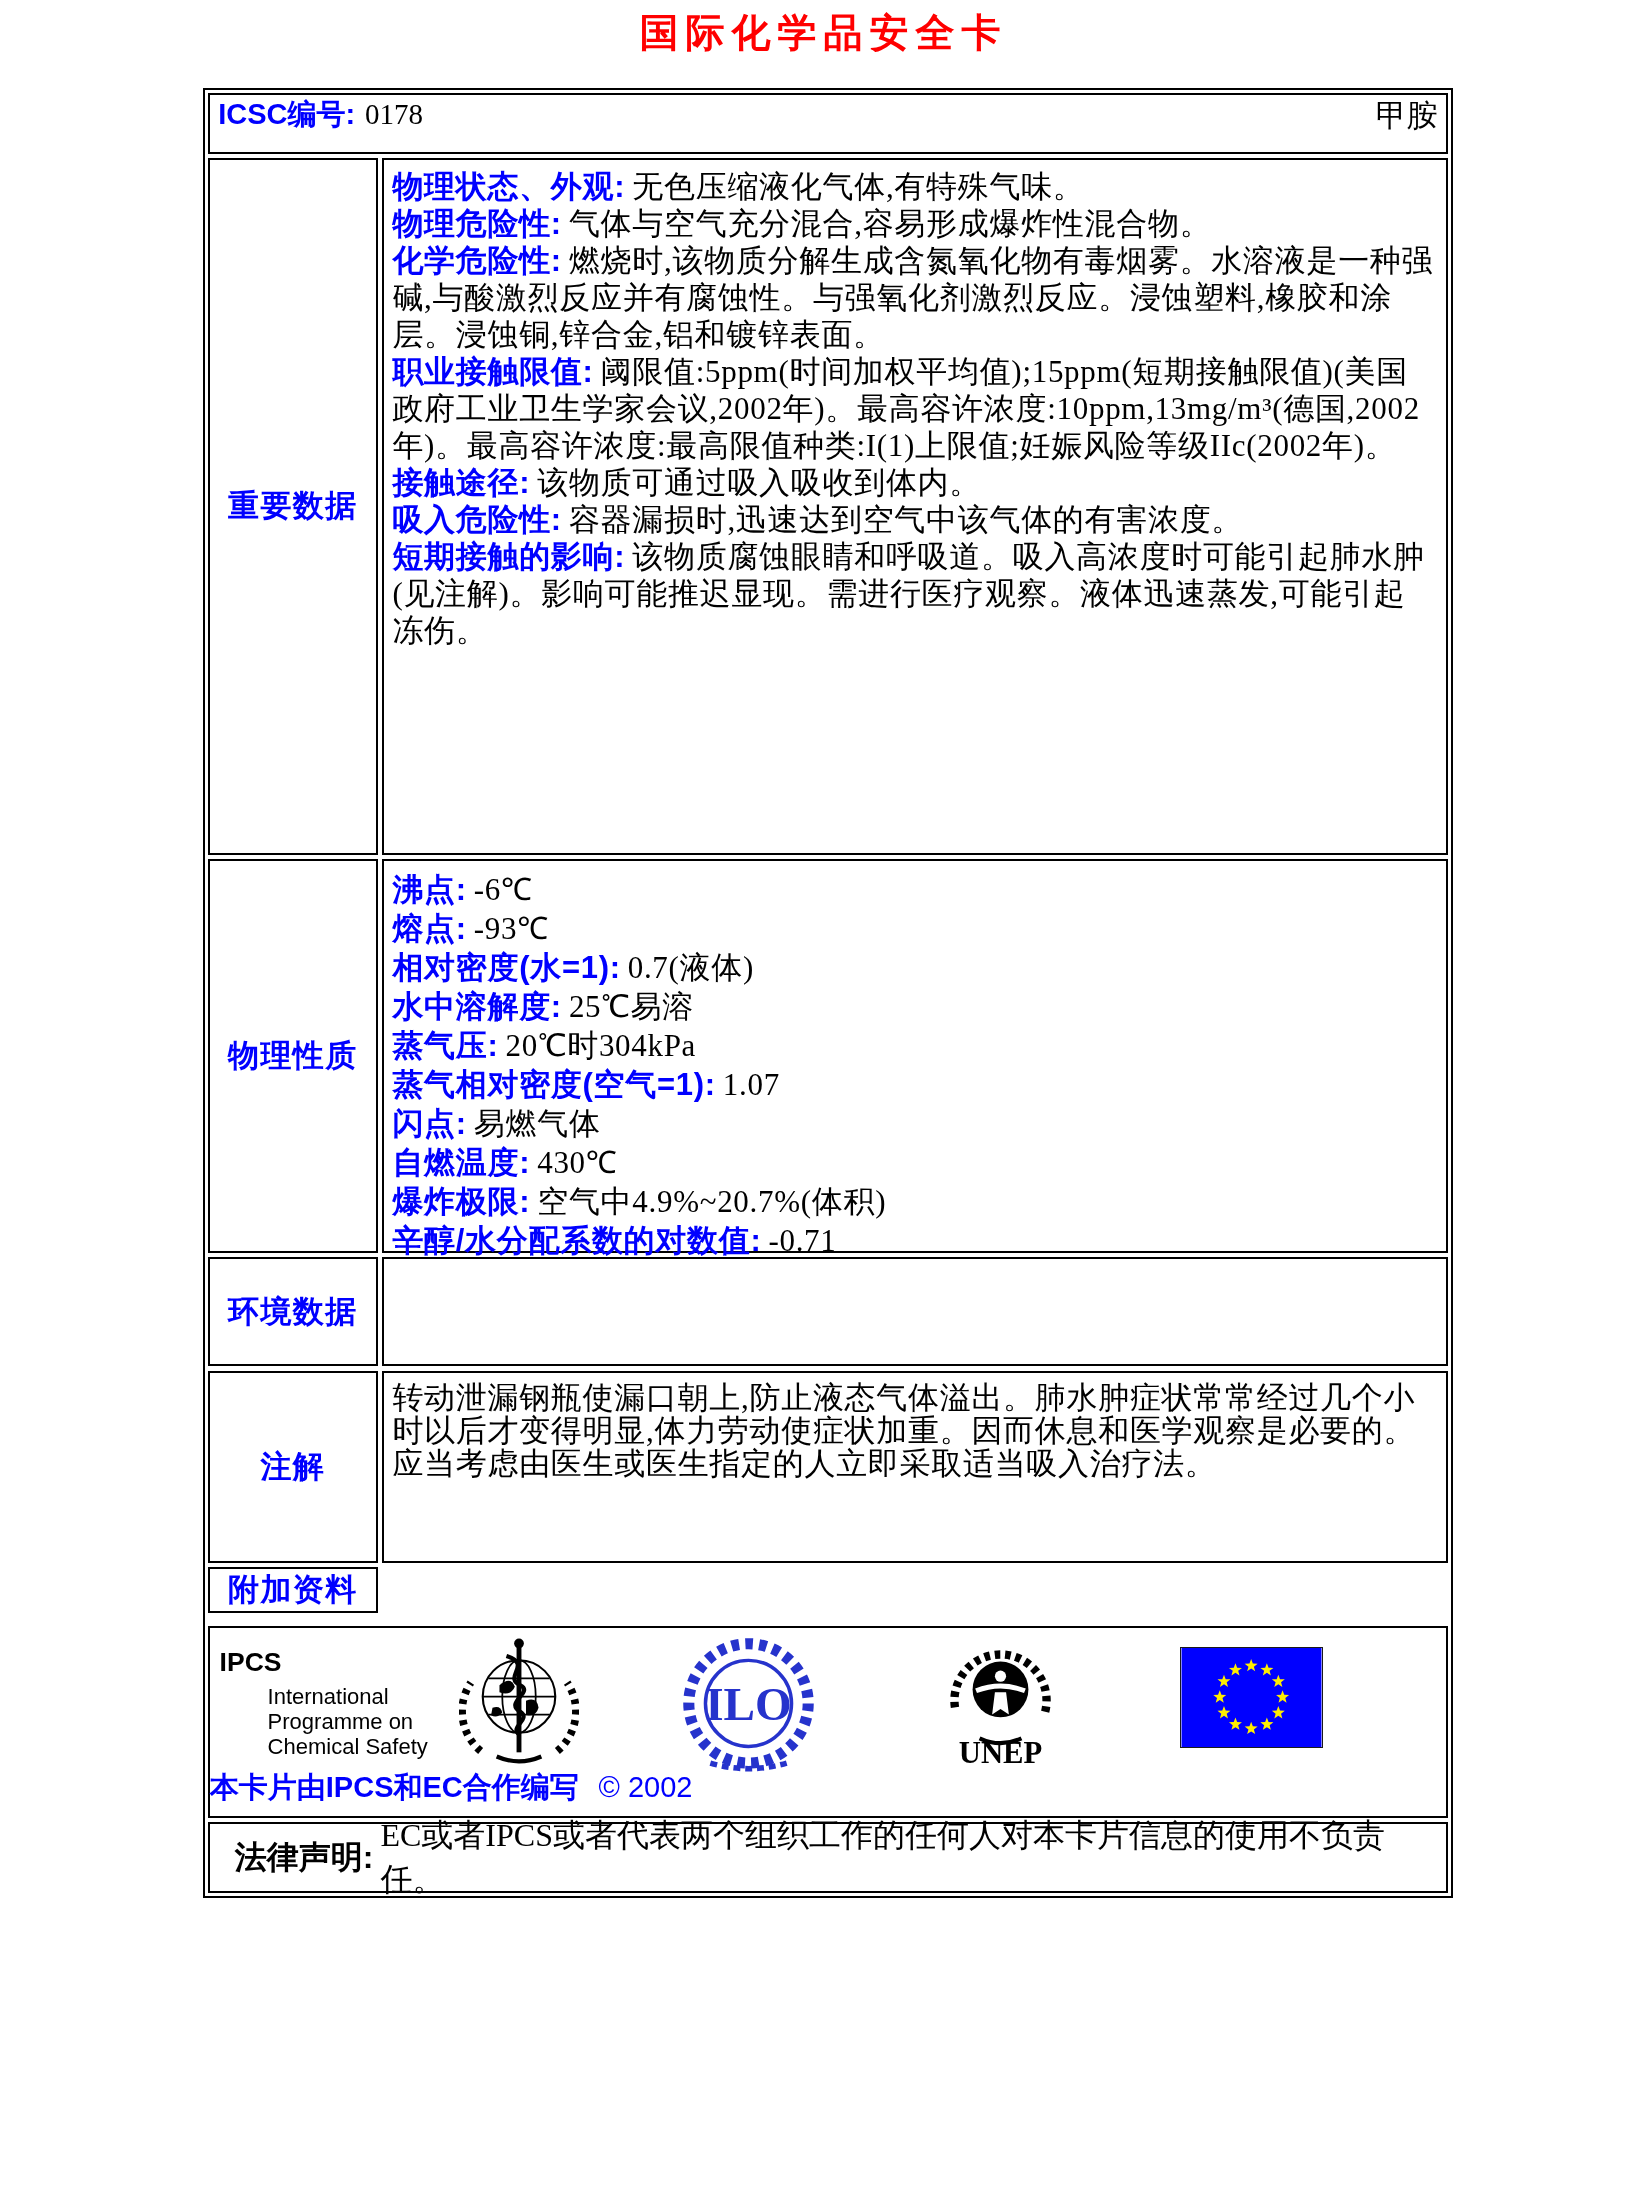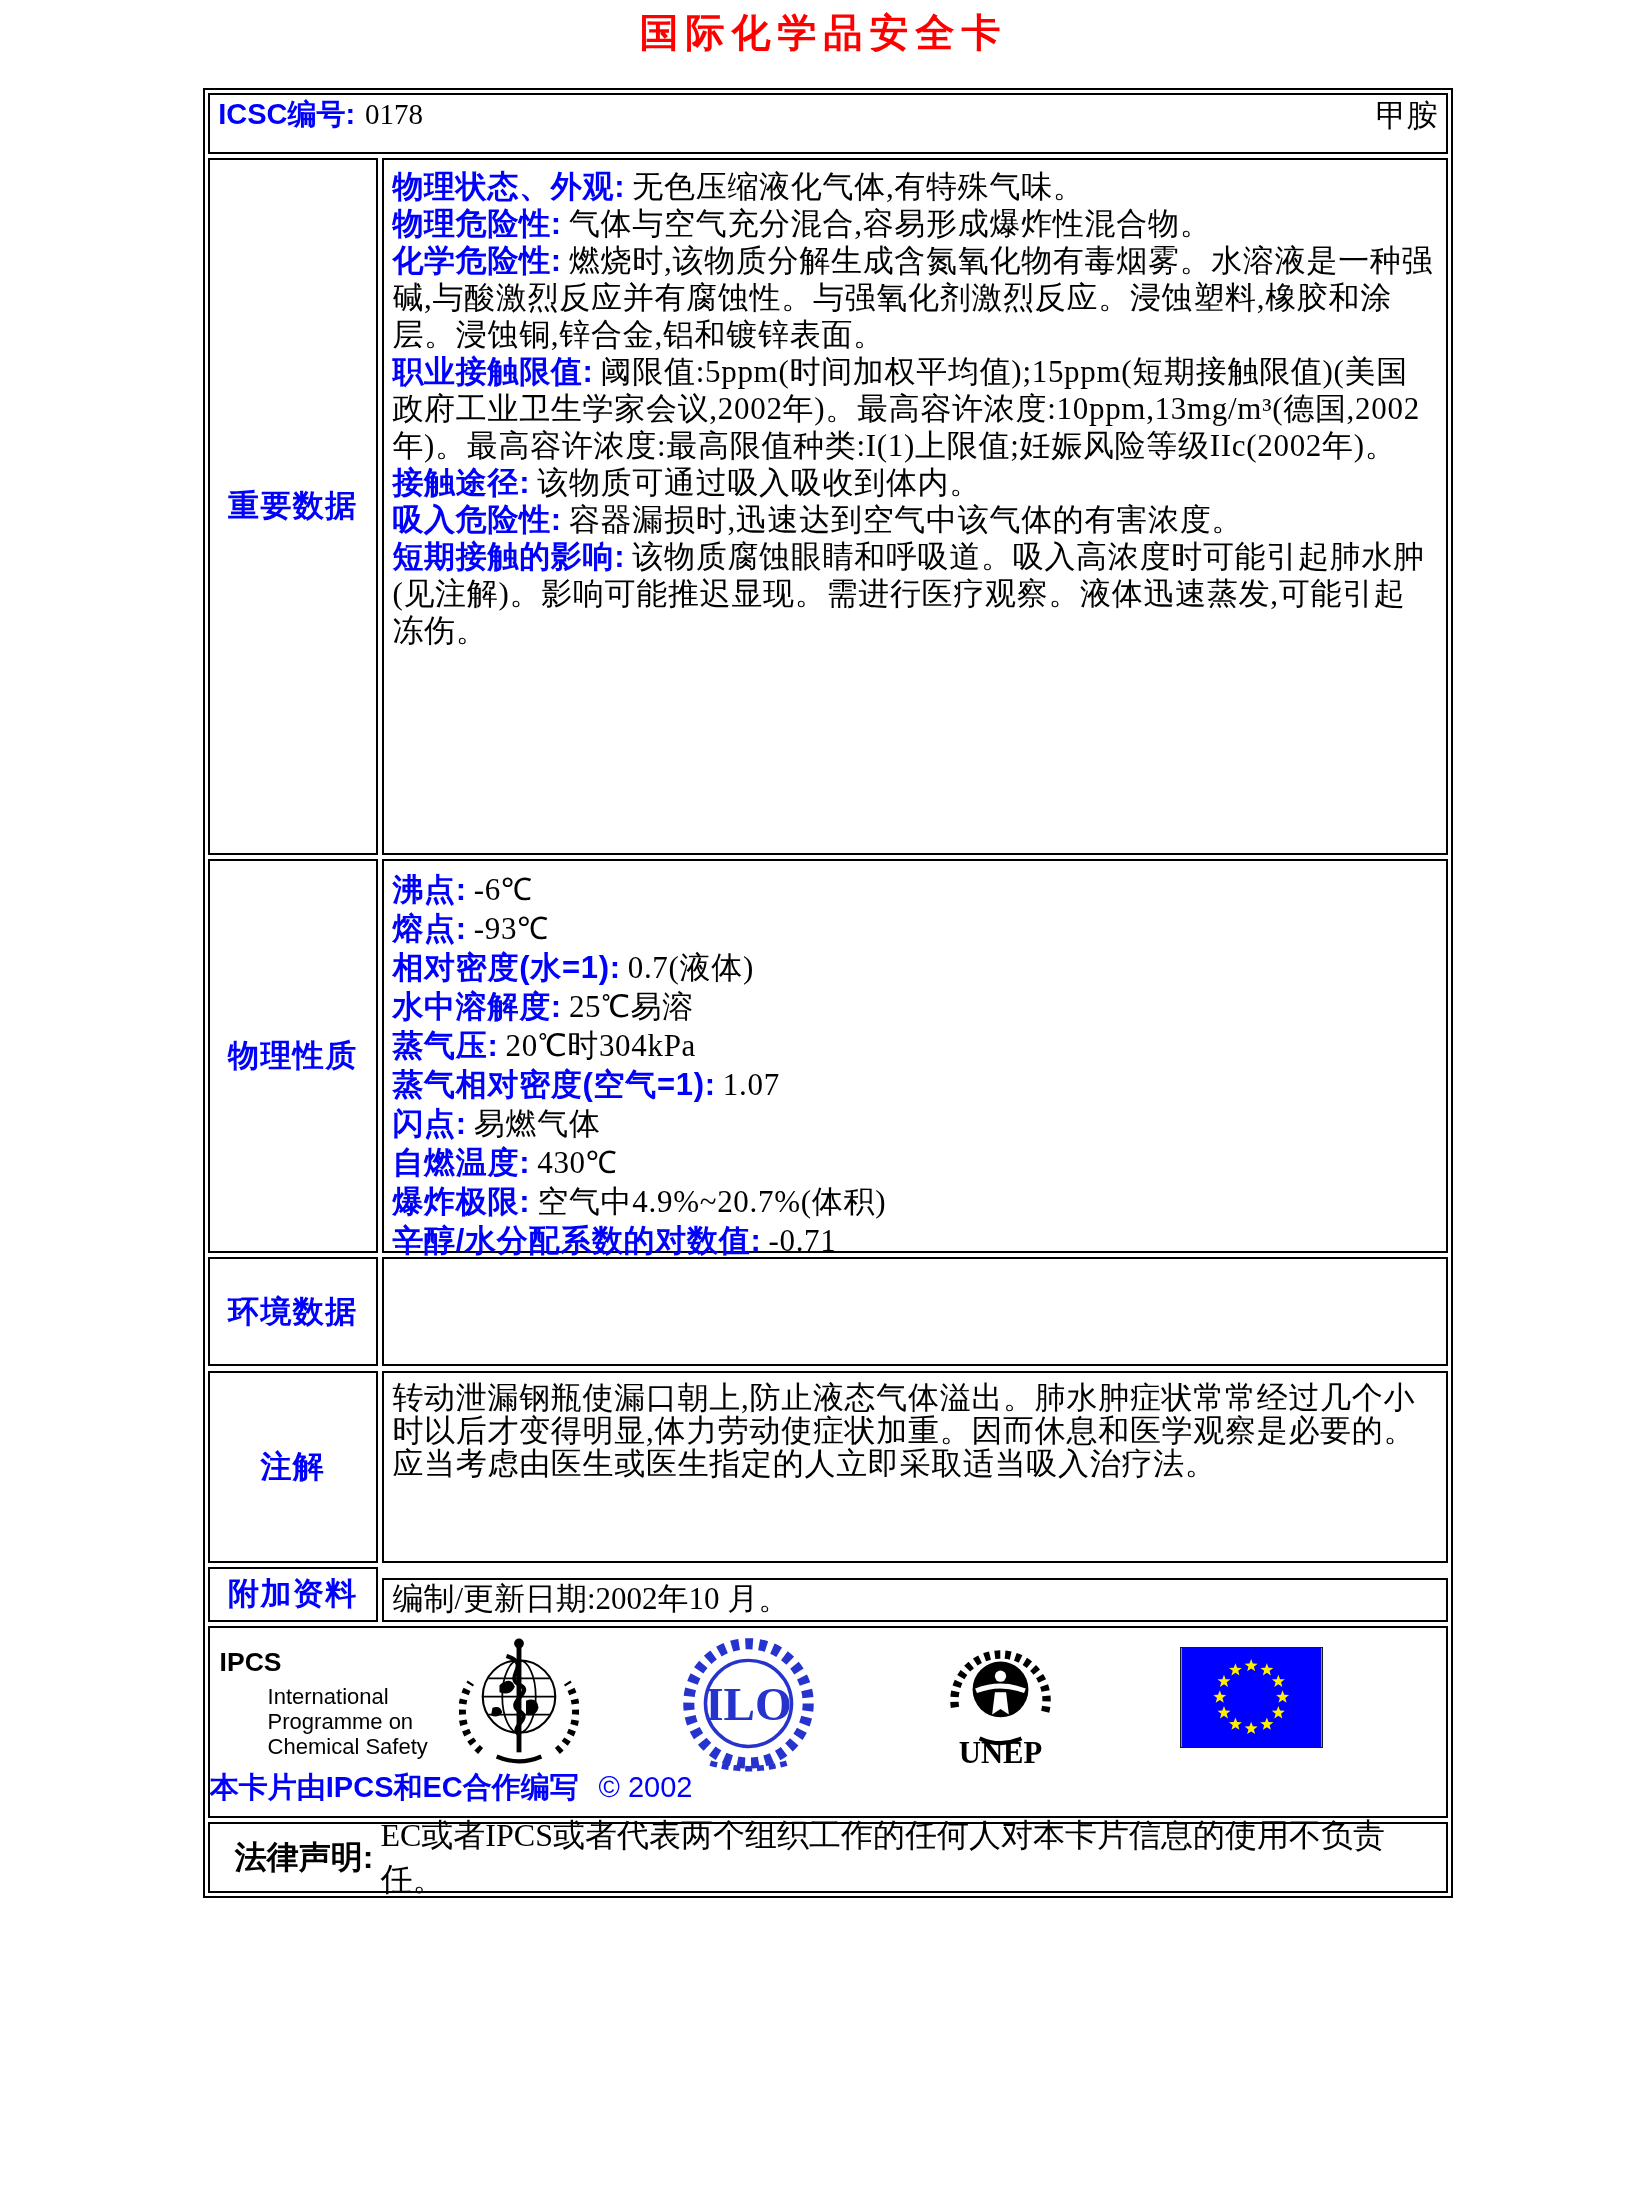--- a/index.html
+++ b/index.html
@@ -35,21 +35,21 @@
   .label-cell {
     width:170px; flex:none; display:flex; align-items:center; justify-content:center;
     color:#0000ff; font-family:"Liberation Sans", sans-serif; font-weight:bold;
     font-size:31px; letter-spacing:1.4px; text-align:center;
   }
   .content-cell { flex:1; padding:8.4px 11px 8.4px 8.4px; font-size:31px; }
   .r-important { height:697px; }
   .r-physical  { height:394px; }
   .r-env       { height:109px; }
   .r-notes     { height:192px; }
-  .r-add       { height:55px; }
+  .r-add       { height:55px;flex-direction:column; }
   .r-add .content-cell { display:flex; align-items:center; padding-top:0; padding-bottom:1px;margin-top:11px; }
   .r-logos     { height:192px; }
   .r-legal     { height:71px; }
   .important-content { line-height:37px; letter-spacing:0.7px; }
   .physical-content  { line-height:39px; letter-spacing:0.7px; }
   .notes-content     { line-height:33px; letter-spacing:0.7px; }
   .inline-label {
     color:#0000ff; font-family:"Liberation Sans", sans-serif; font-weight:bold;
     margin-right:7px;
   }

